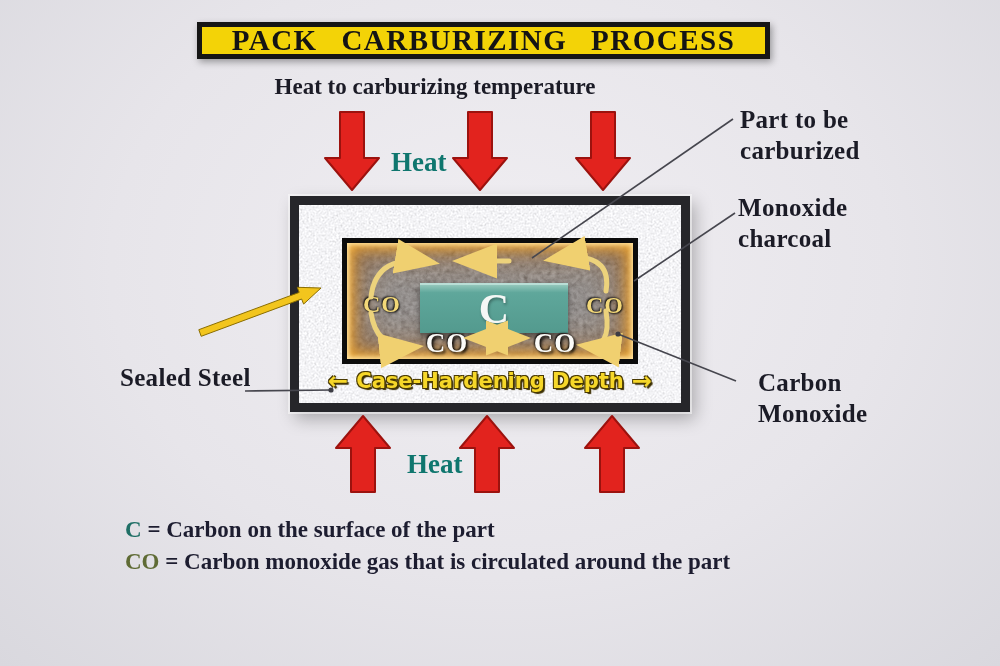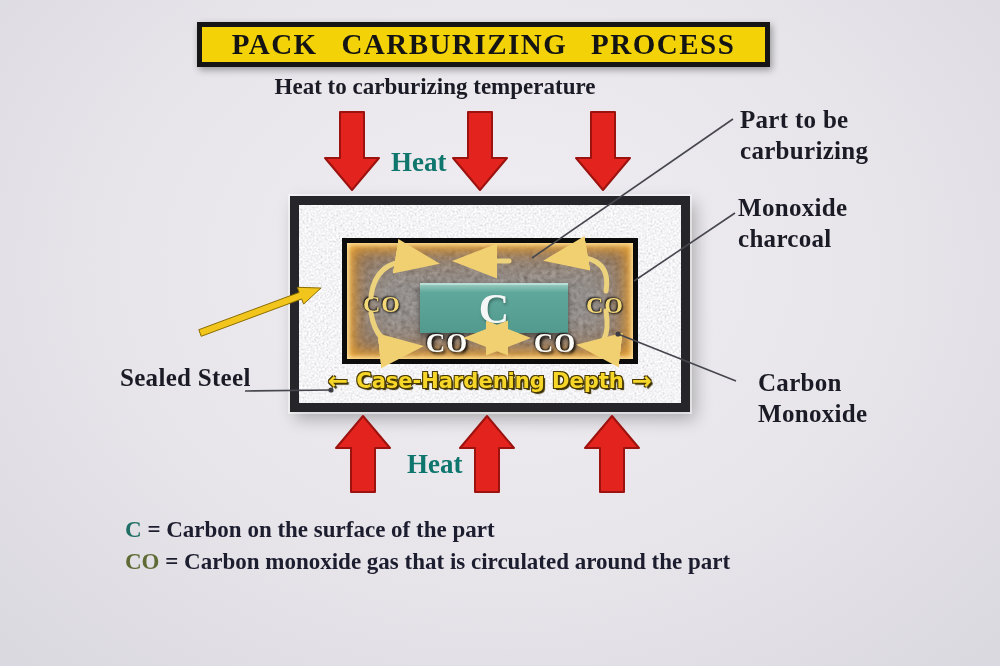--- a/index.html
+++ b/index.html
@@ -6,21 +6,21 @@
   body{
     width:1000px;height:666px;position:relative;overflow:hidden;
     font-family:"Liberation Serif",serif;
     background:radial-gradient(ellipse at 50% 40%, #f0eef2 0%, #e7e5ea 55%, #d9d8de 100%);
   }
   .lbl{
     position:absolute;font-weight:bold;font-size:25px;line-height:31px;
     color:#1b1b26;letter-spacing:.3px;
   }
   #title-banner{
-    position:absolute;left:197px;top:22px;width:573px;height:45px;
+    position:absolute;left:197px;top:22px;width:573px;height:37px;
     background:#f3d307;border:5px solid #151515;box-sizing:border-box;
     display:flex;align-items:center;justify-content:center;
     box-shadow:2px 3px 7px rgba(0,0,0,.35);
   }
   #title-banner span{
     font-weight:bold;font-size:29px;color:#141414;
     letter-spacing:1.5px;word-spacing:15px;white-space:nowrap;
   }
   #subtitle{
     position:absolute;left:200px;top:74px;width:470px;text-align:center;
@@ -127,21 +127,21 @@
 </div>
 
 <div id="depth-label">
   <span class="arr">←</span>
   <span>Case-Hardening Depth</span>
   <span class="arr">→</span>
 </div>
 
 <div class="lbl" style="left:740px;top:104px;">
   <div>Part to be</div>
-  <div>carburizing</div>
+  <div>carburized</div>
 </div>
 <div class="lbl" style="left:738px;top:192px;">
   <div>Monoxide</div>
   <div>charcoal</div>
 </div>
 <div class="lbl" style="left:758px;top:367px;">
   <div>Carbon</div>
   <div>Monoxide</div>
 </div>
 <div class="lbl" style="left:120px;top:359px;line-height:37px;">

